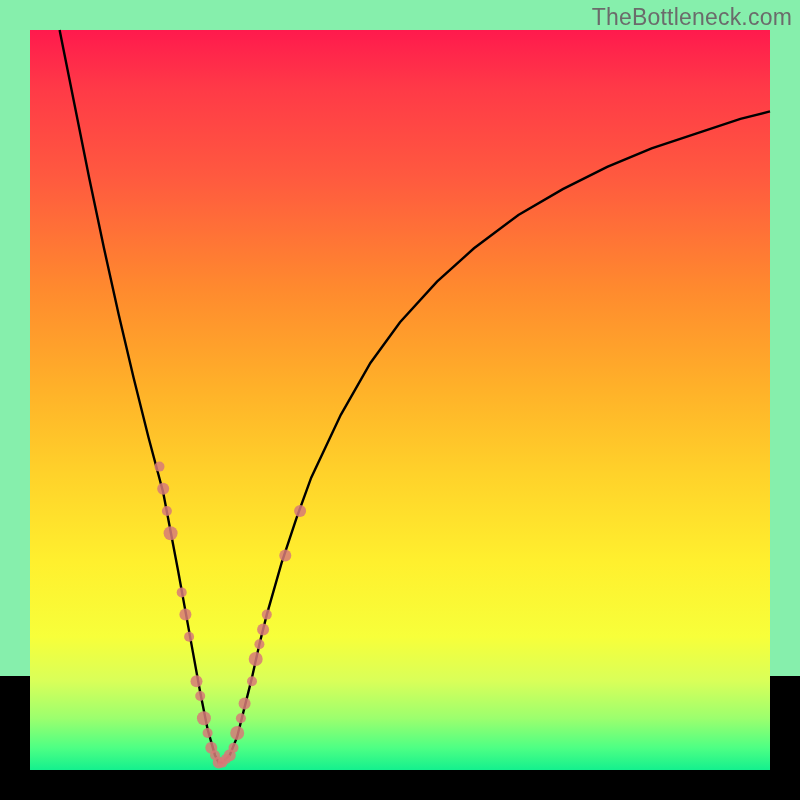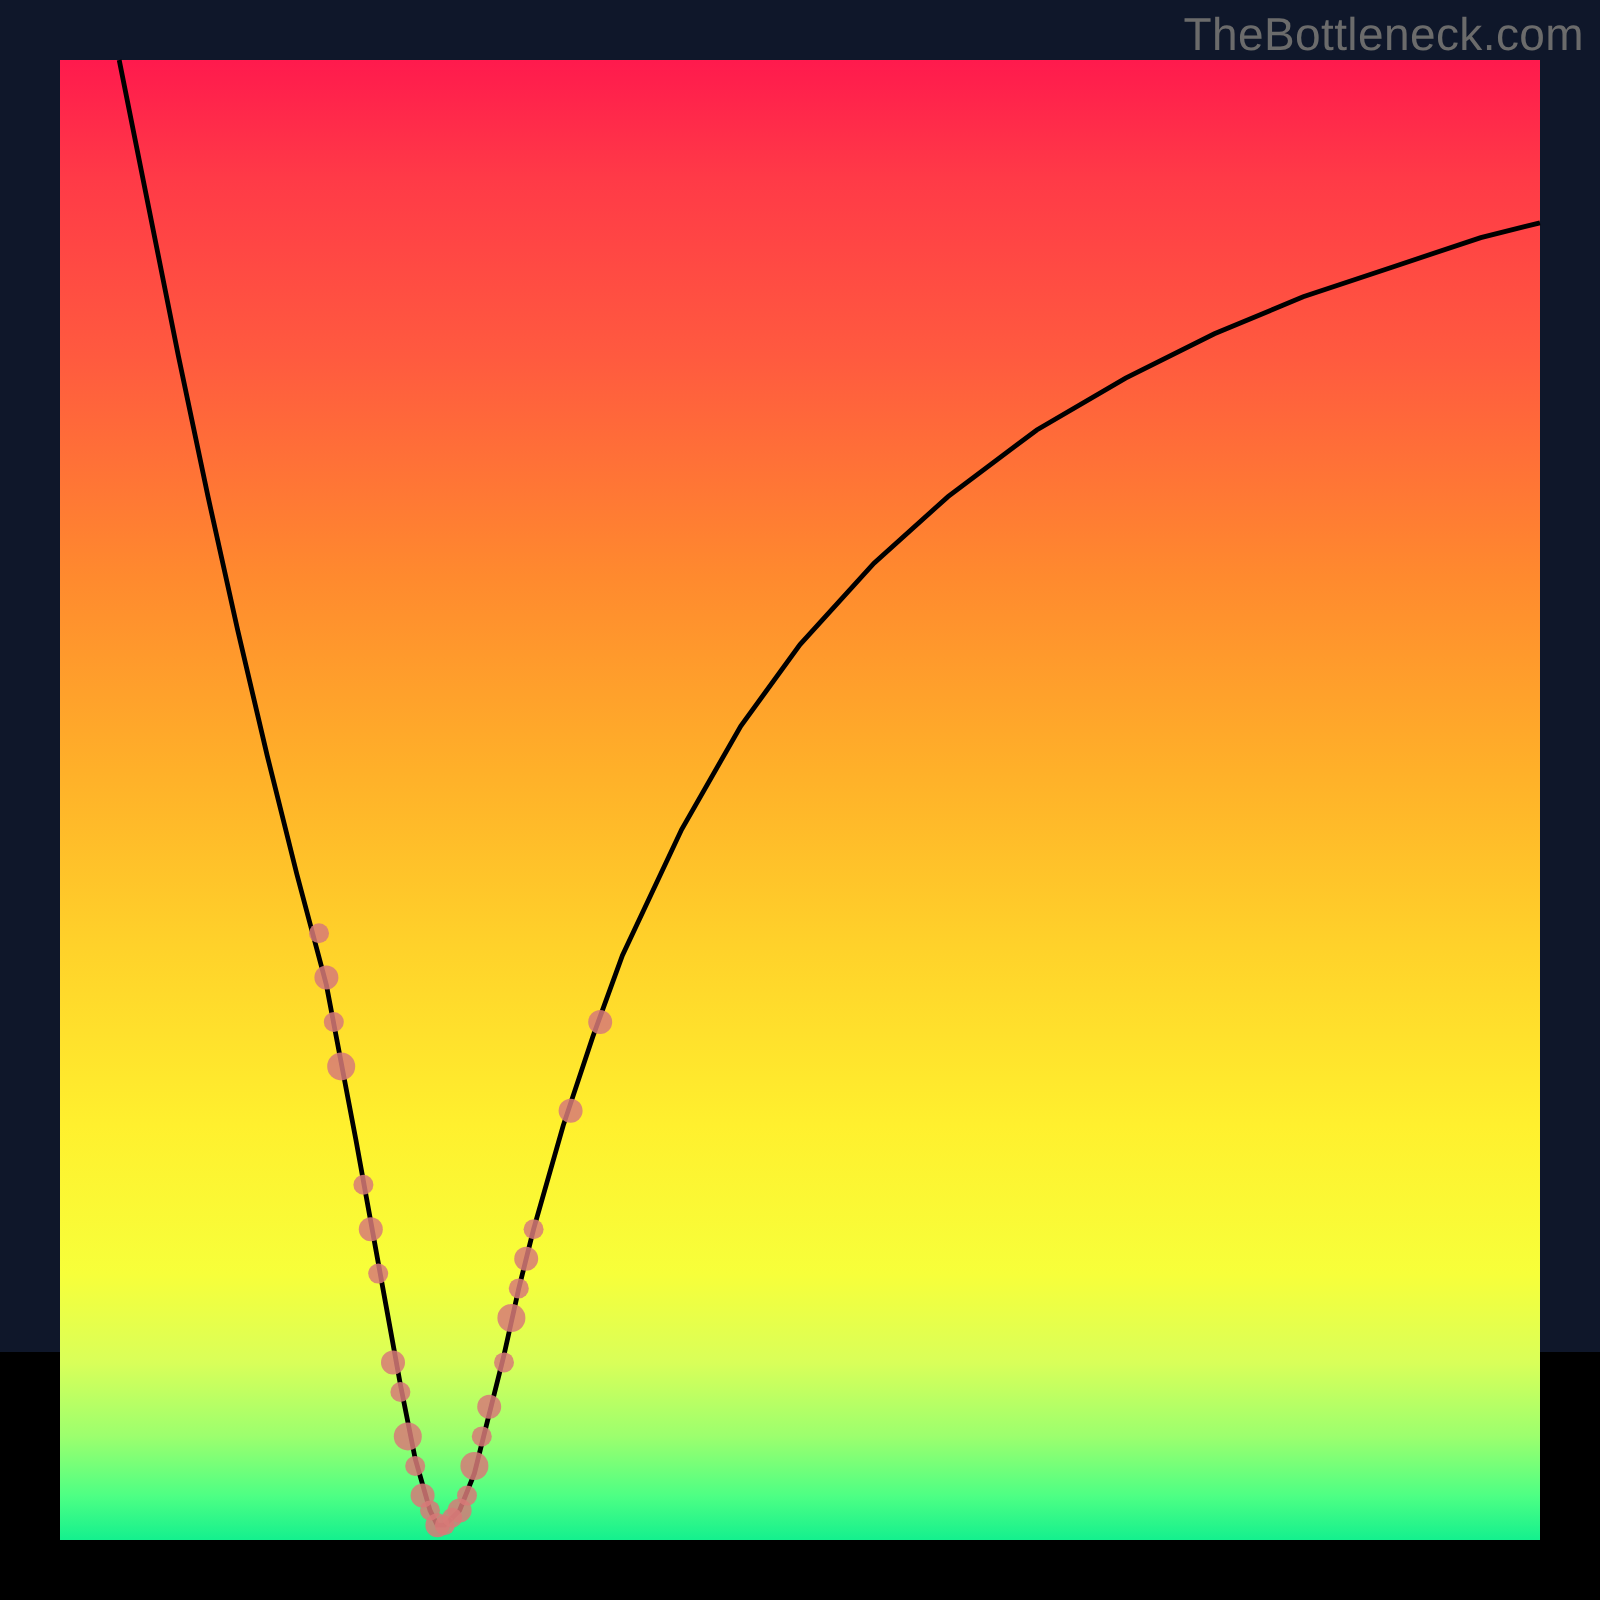--- a/index.html
+++ b/index.html
@@ -8,21 +8,21 @@
     width: 800px;
     height: 800px;
     overflow: hidden;
     background: #000;
     font-family: Arial, Helvetica, sans-serif;
   }
   .frame {
     position: relative;
     width: 800px;
     height: 676px;
-    background: #0f172a;
+    background: #86efac;
   }
   .plot-area {
     position: absolute;
     left: 30px;
     top: 30px;
     width: 740px;
     height: 740px;
     
     background: linear-gradient(
       to bottom,

